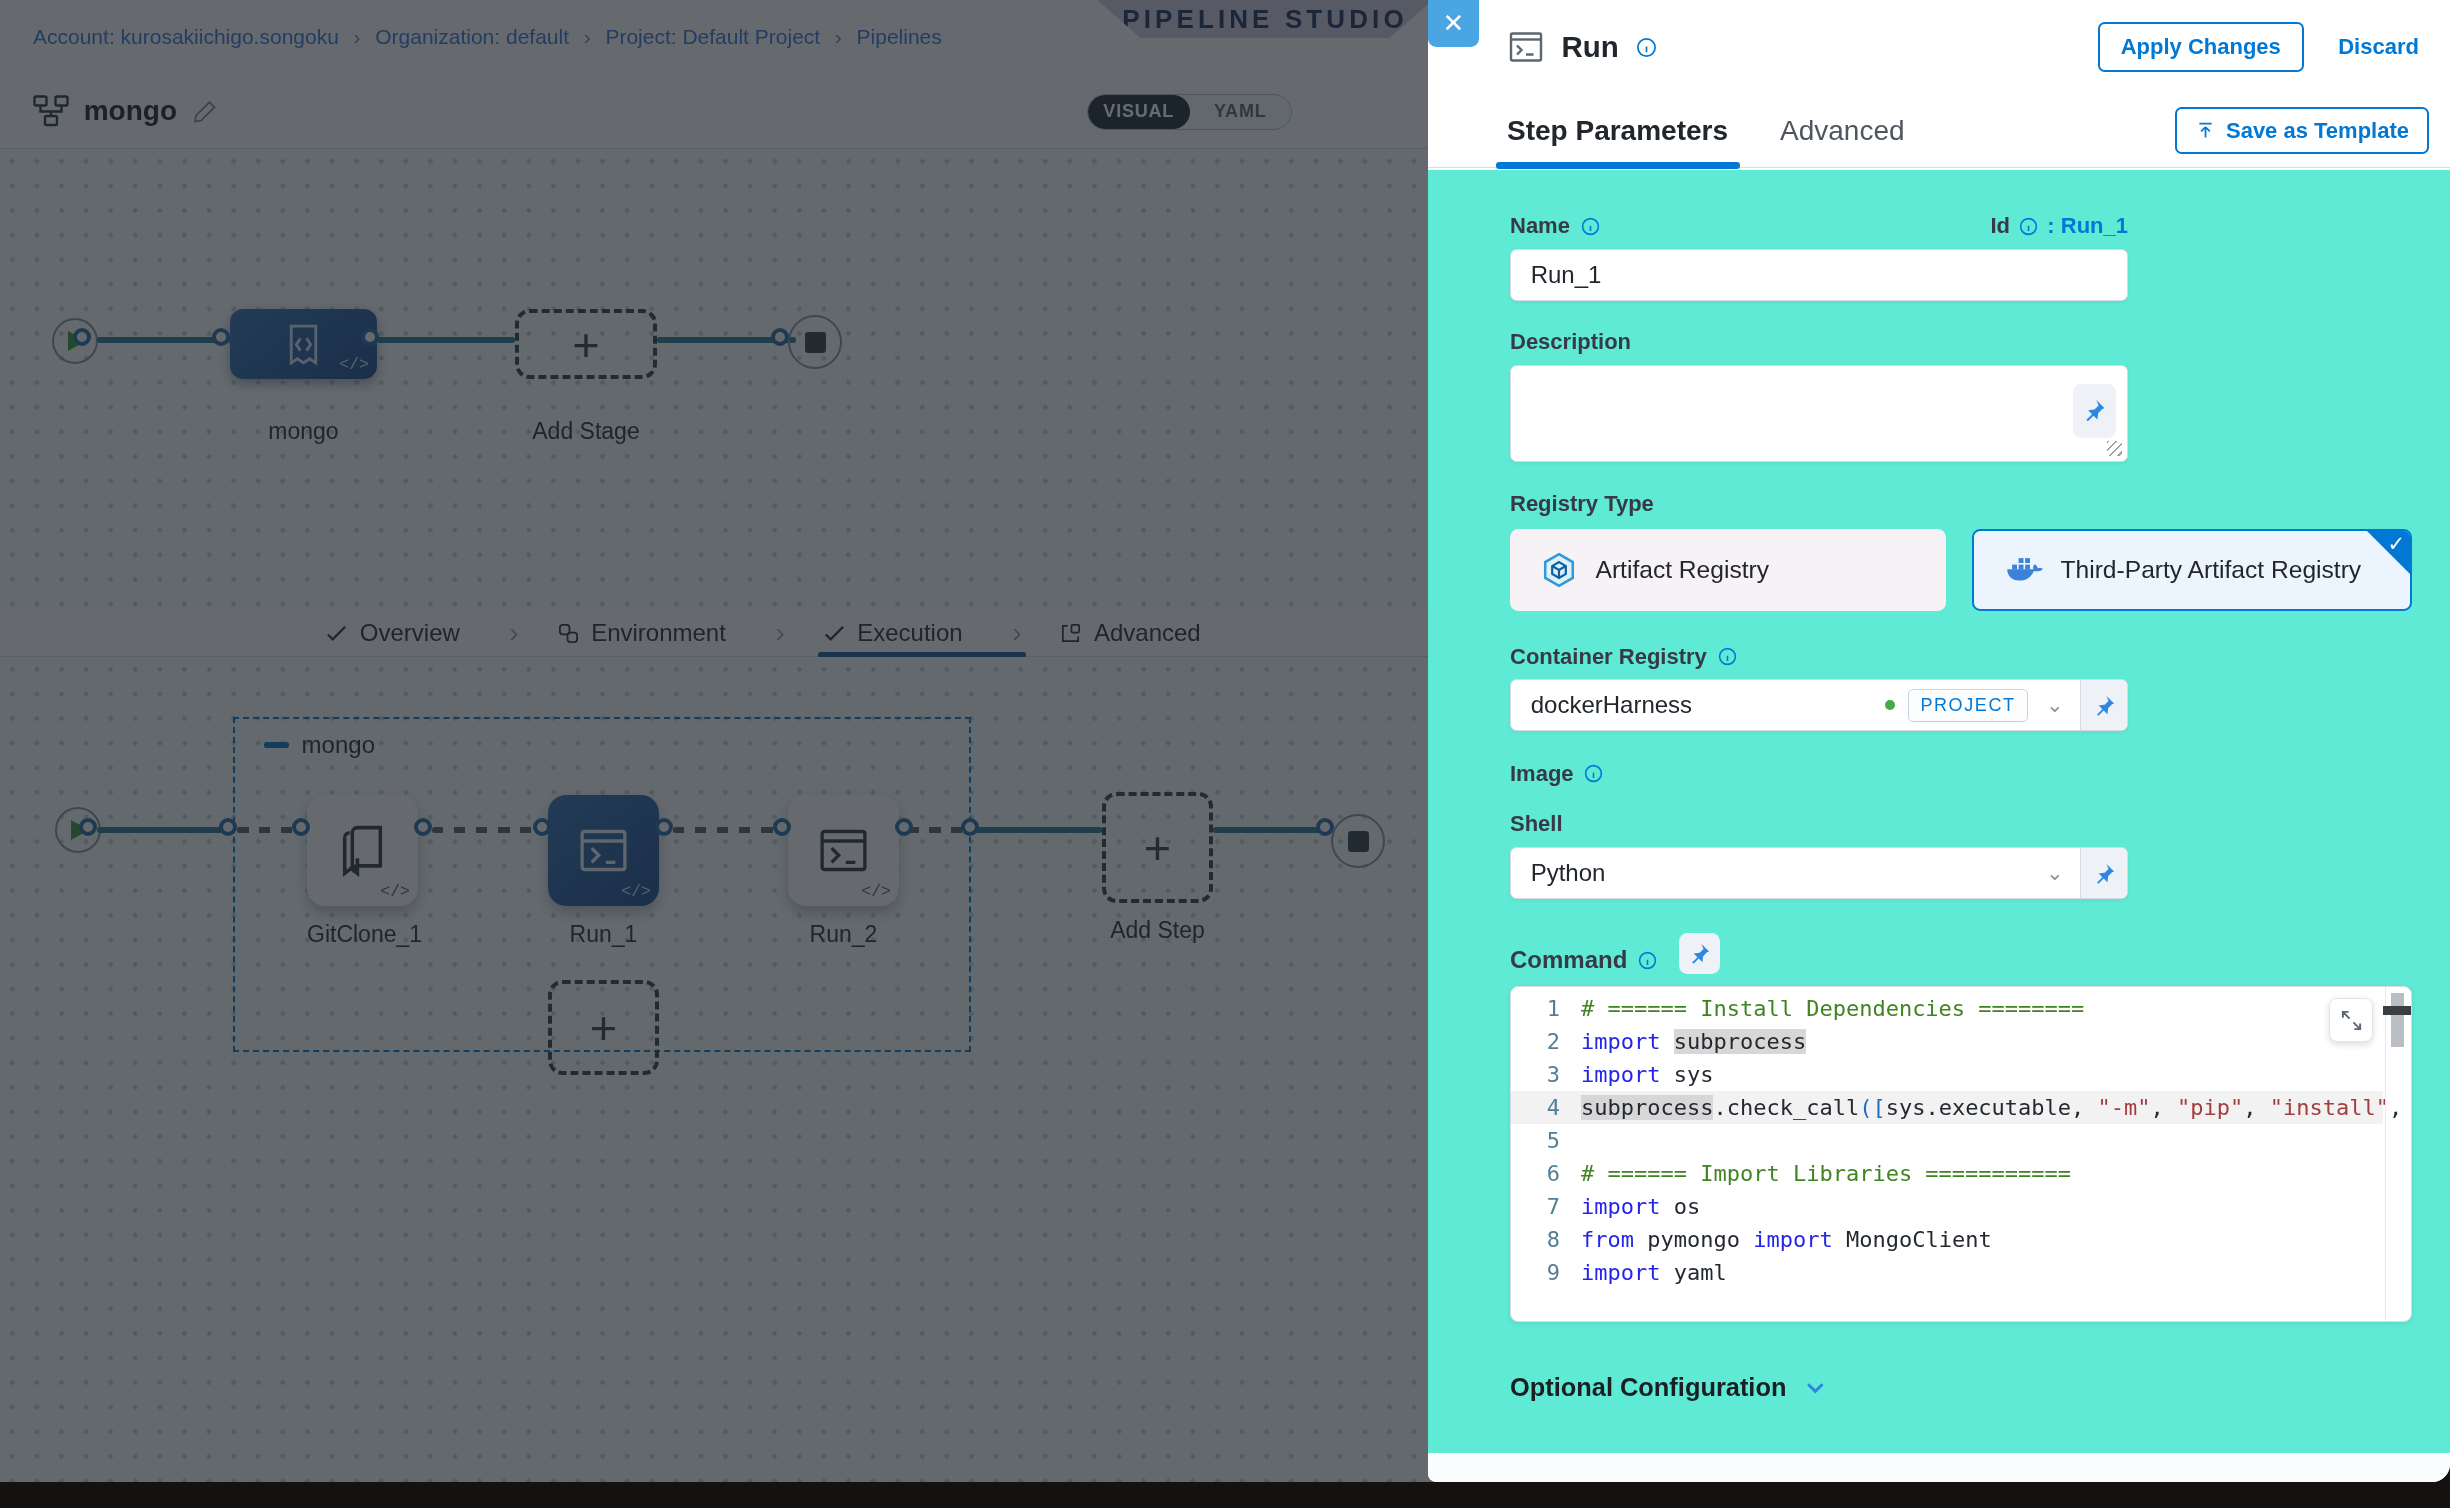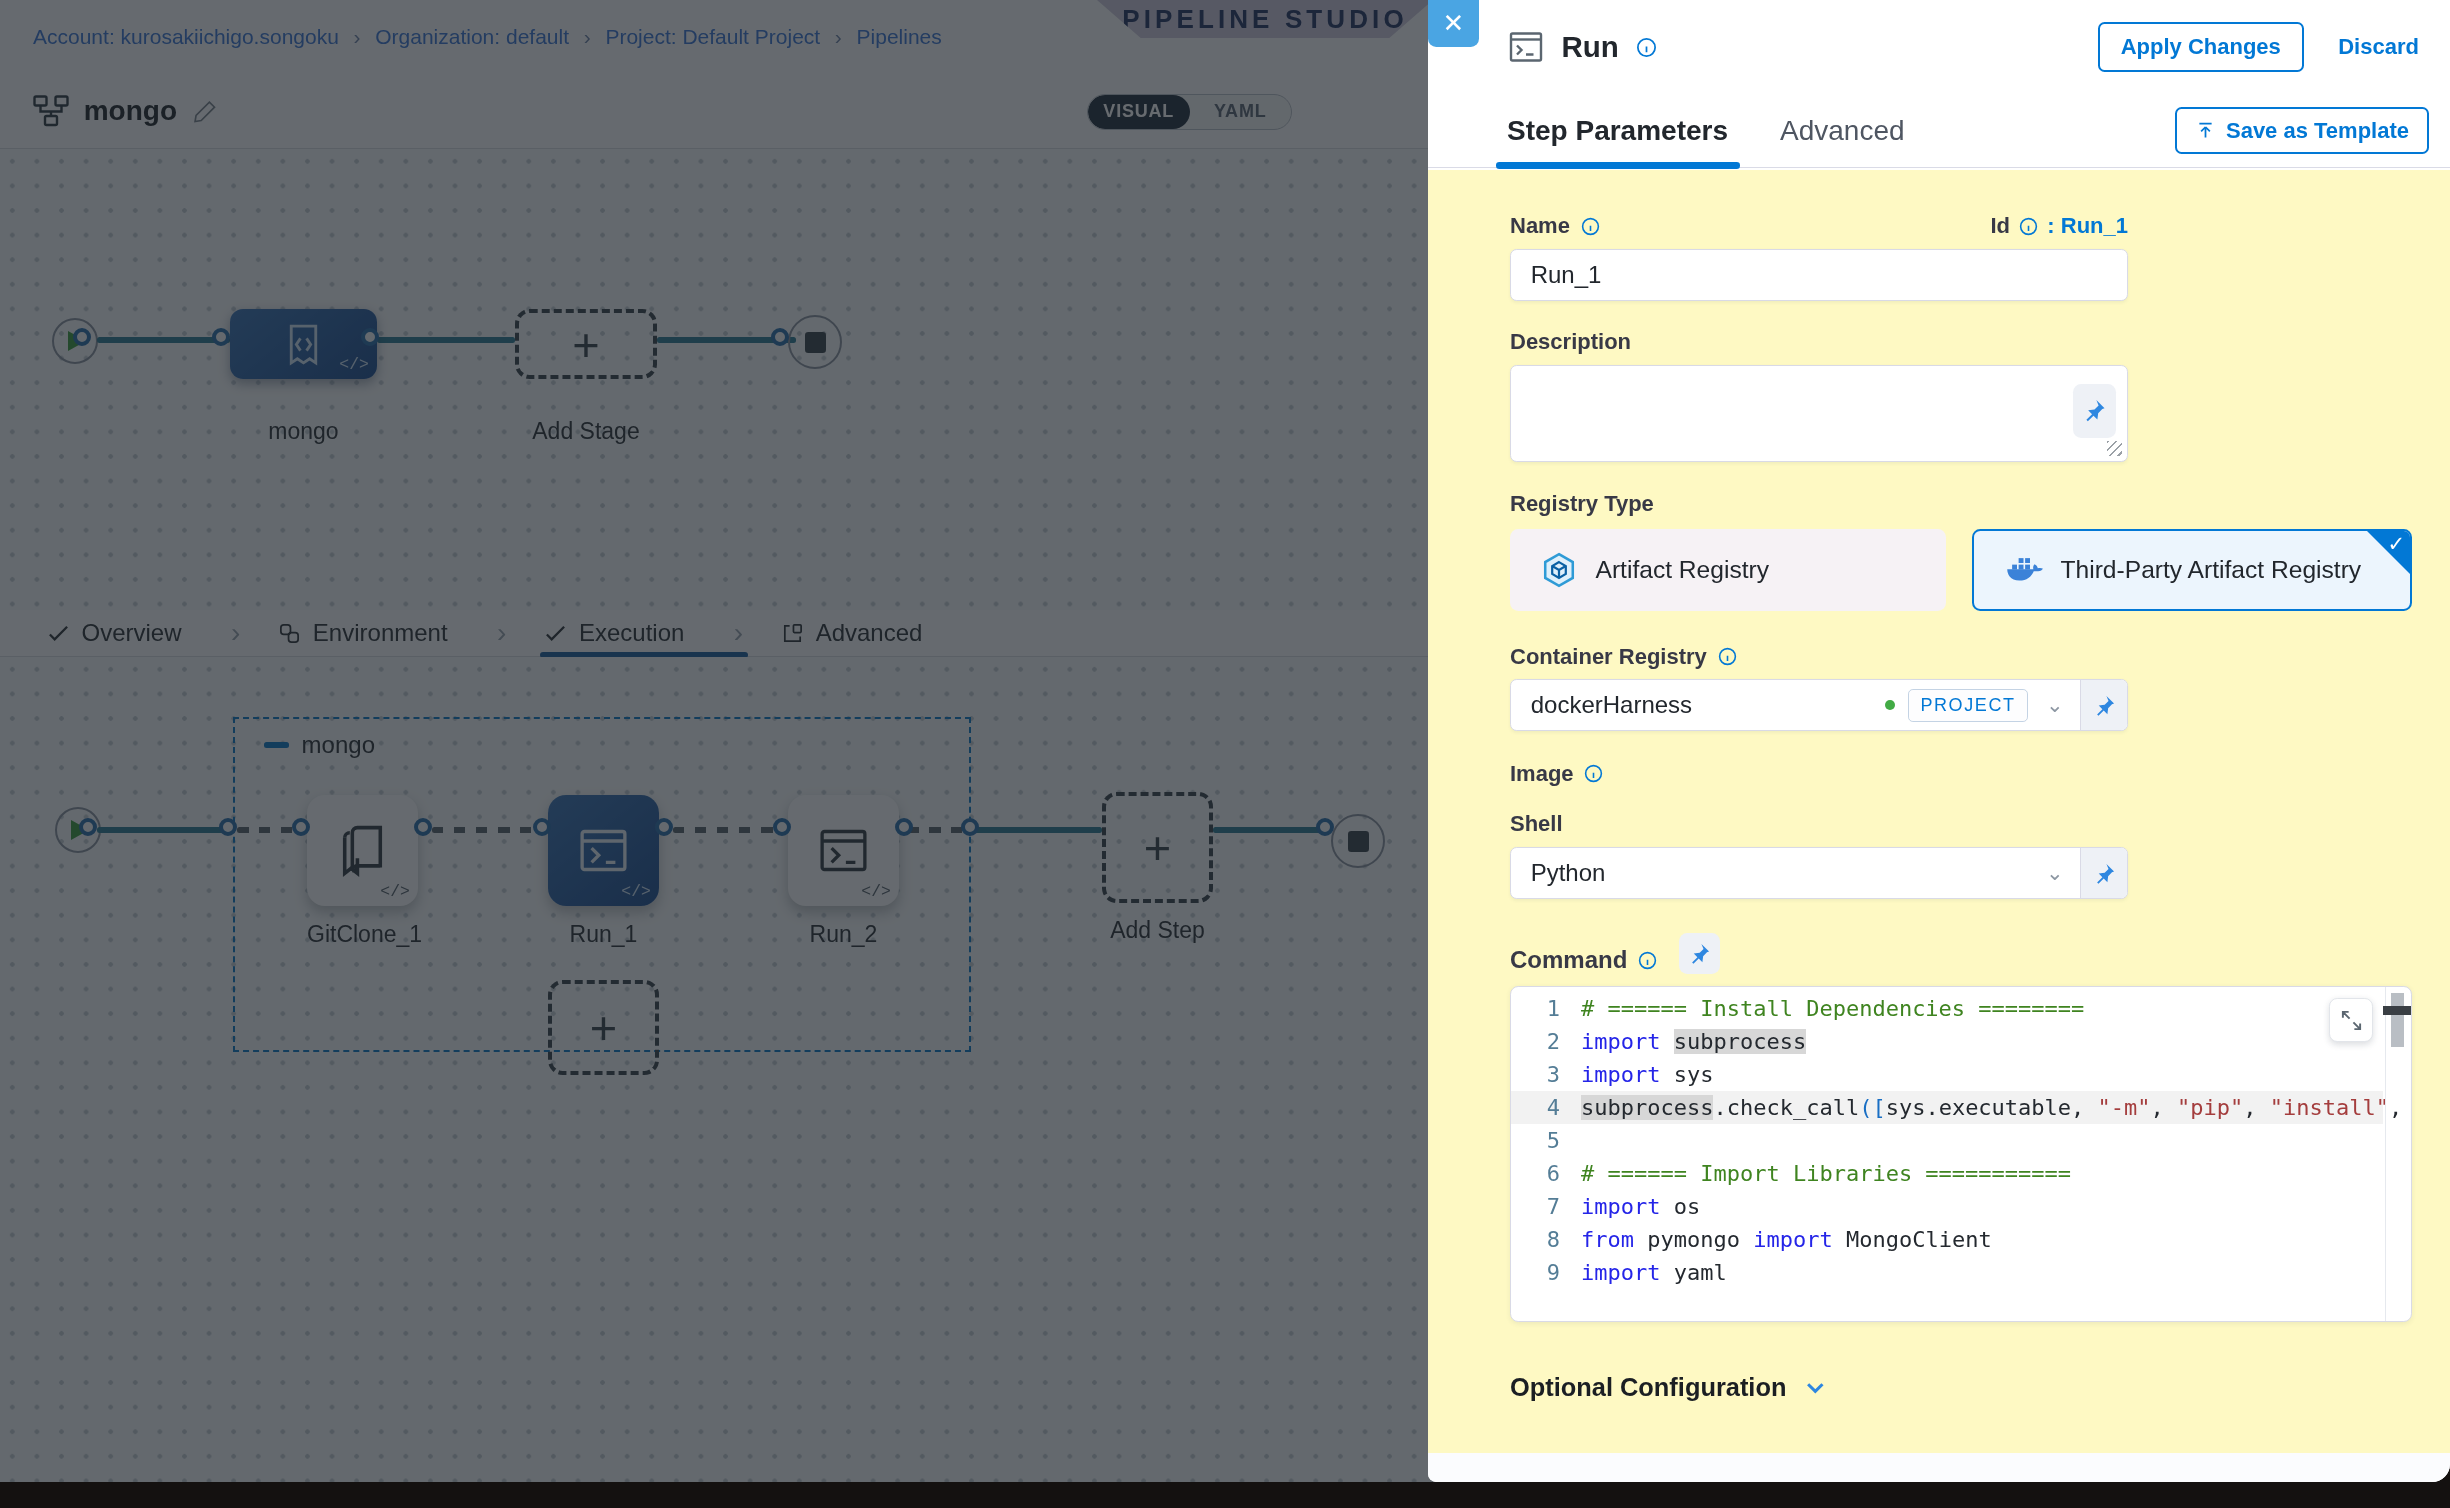--- a/index.html
+++ b/index.html
@@ -62,21 +62,21 @@
                background:#fdfdfe; box-shadow:0 6.6px 13px rgba(20,30,40,.25);
                display:flex; align-items:center; justify-content:center; }
   .step-node.selected { background:linear-gradient(140deg,#3a74b7,#1d4f93); }
   .group-rect { position:absolute; border:2.5px dashed #0b78c8; }
   .group-label { position:absolute; display:flex; align-items:center; gap:13px; }
   .group-minus { width:24.6px; height:5.7px; background:#0b78c8; border-radius:2.5px; }
   .group-name { font-size:24px; color:#2c3238; }
 
   .tab-bar { position:absolute; left:0; top:610px; width:100%; height:47px; background:#fdfdfe;
              border-bottom:1.6px solid #d8dbe2; display:flex; align-items:center;
-             padding-left:47px; gap:38px; }
+             padding-left:47px; gap:38px;justify-content:center; }
   .ptab { display:flex; align-items:center; gap:11.5px; font-size:24px; color:#2c3238;
           height:100%; position:relative; }
   .ptab .sep { color:#9aa4b1; font-size:28px; margin-left:38px; }
   .ptab.active::after { content:""; position:absolute; left:-4.9px; right:-4.9px; bottom:-1.6px;
                         height:5.7px; background:#1d5f9e; border-radius:3.3px; }
 
   .dim-overlay { position:absolute; left:0; top:0; width:1479px; height:1482px;
                  background:rgba(24,30,36,.66); pointer-events:none; z-index:5; }
 
   
@@ -95,21 +95,21 @@
   .panel-tabs { height:74px; border-bottom:1.6px solid #dadbe6; display:flex; align-items:center;
                 padding:0 21px 0 79px; gap:52px; position:relative; }
   .ptab2 { font-size:28px; color:#4f5662; position:relative; height:100%;
            display:flex; align-items:center; }
   .ptab2.active { color:#22272d; font-weight:bold; }
   .ptab2.active::after { content:""; position:absolute; left:-11.5px; right:-11.5px; bottom:-1.6px;
                          height:6.6px; background:#0278d5; border-radius:3.3px; }
   .tabs-spacer { flex:1; }
 
   .panel-content { position:absolute; left:0; top:170px; width:100%; height:1283px;
-                   background:#fef9c3; padding:43px 38px 0 82px; }
+                   background:#5eead4; padding:43px 38px 0 82px; }
   .panel-bottom { position:absolute; left:0; bottom:0; width:100%; height:29.5px; background:#fbfcfe; }
 
   .f-label { font-size:22px; font-weight:bold; color:#383946; display:flex; align-items:center; gap:9.8px; }
   .label-row { display:flex; align-items:flex-end; width:618px; }
   .id-group { margin-left:auto; display:flex; align-items:center; gap:8.2px; font-size:22px; }
   .id-label { color:#383946; font-weight:bold; }
   .id-value { color:#0278d5; font-weight:bold; }
 
   .text-input { width:618px; height:52px; background:#fff; border:1.6px solid #d9dae6; border-radius:6.6px;
                 margin-top:9.8px; font-size:24px; color:#22272d; display:flex; align-items:center;

